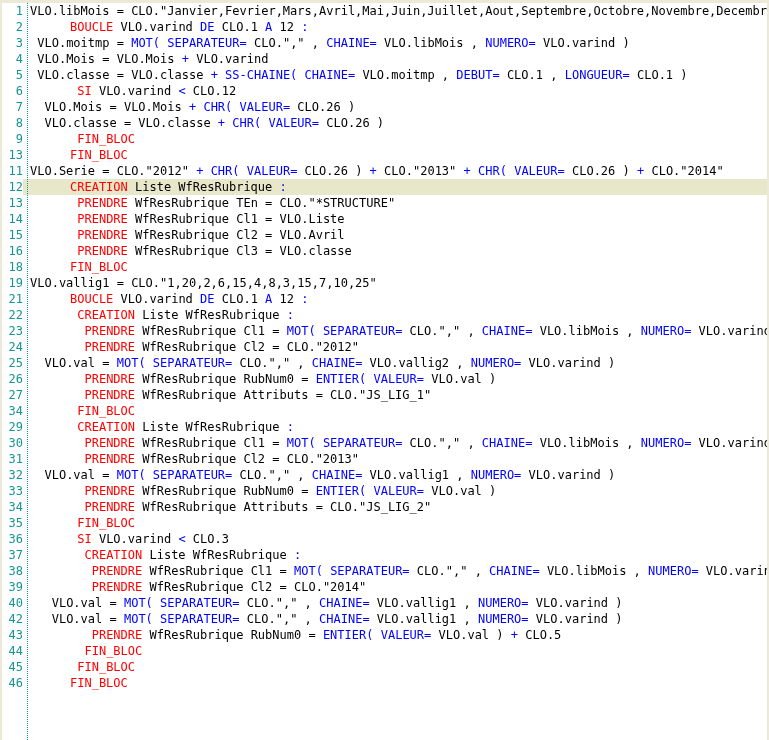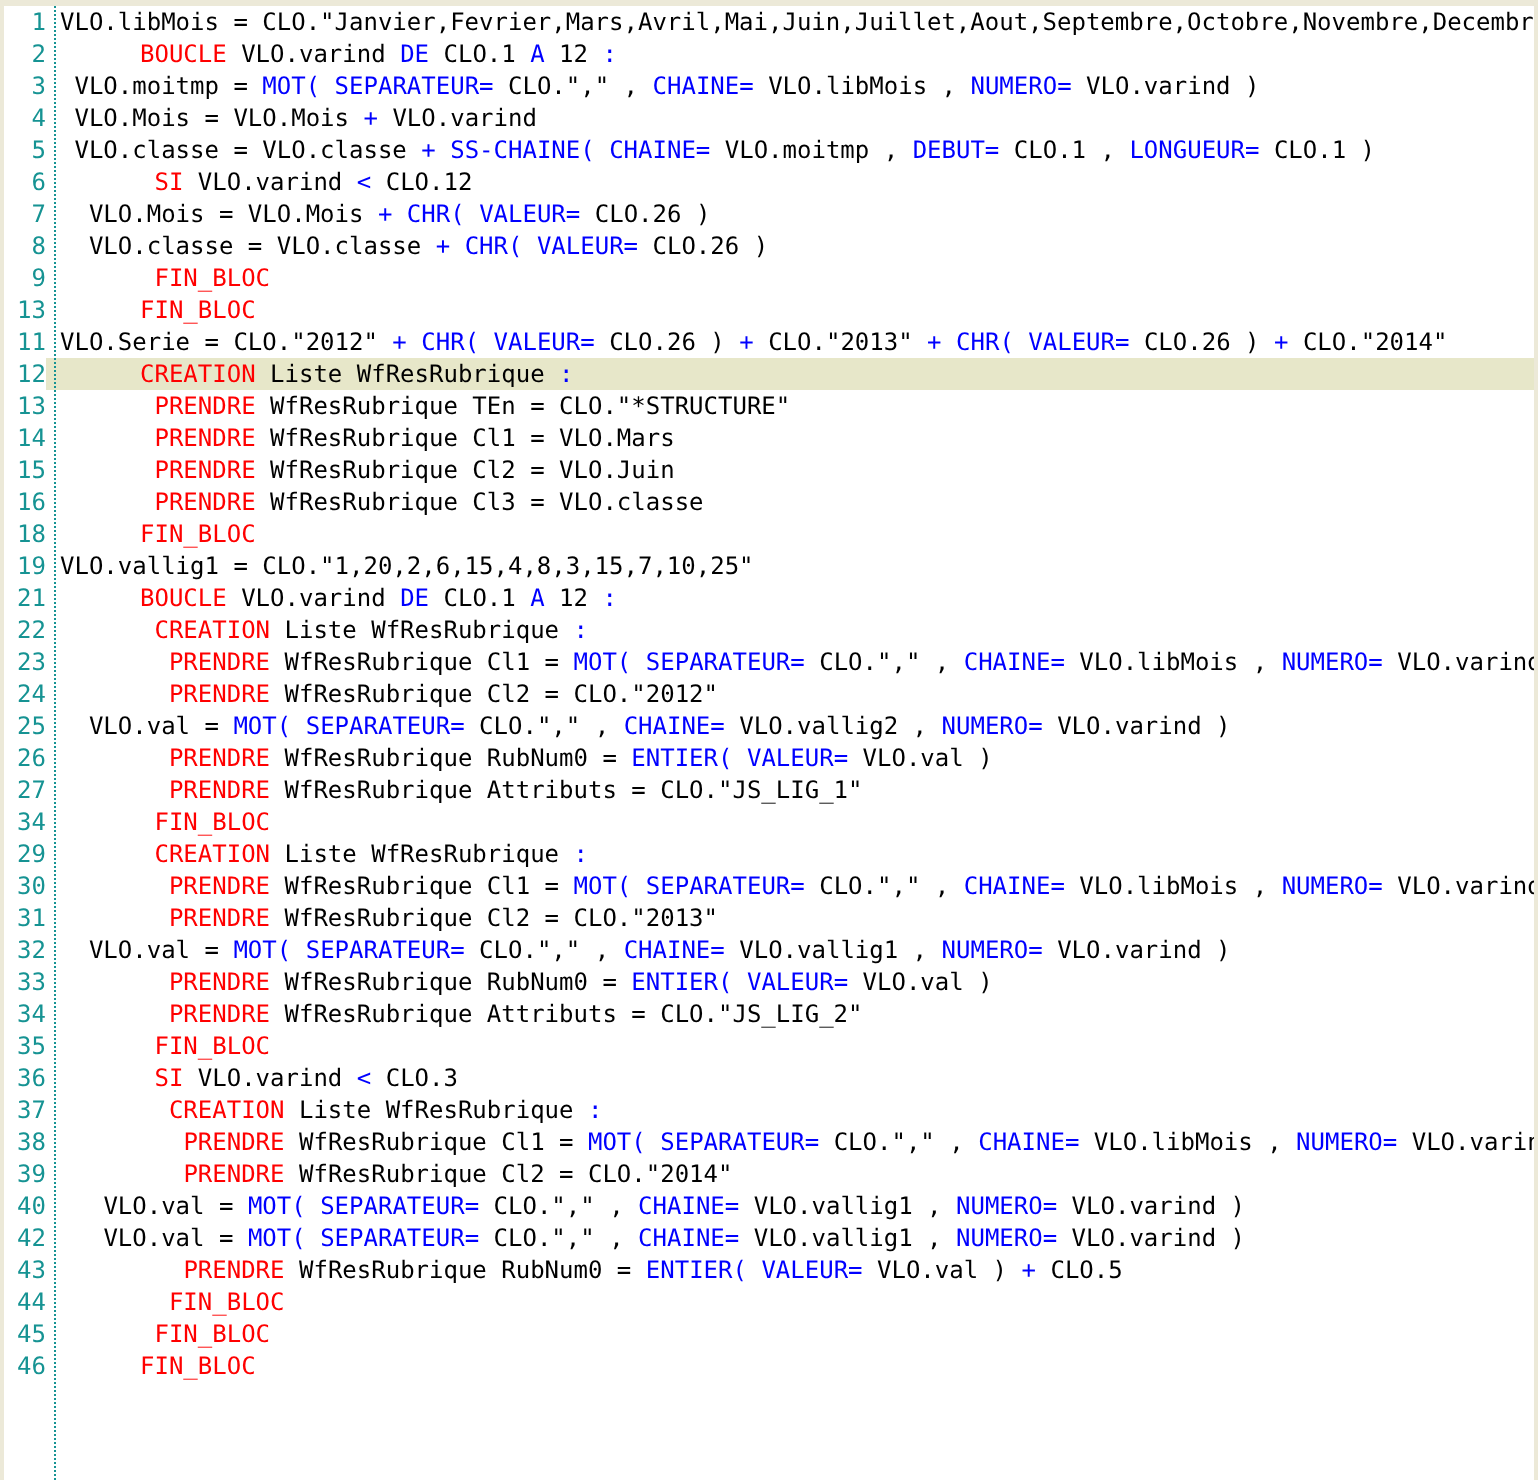--- a/index.html
+++ b/index.html
@@ -46,22 +46,22 @@
       <div class="row"><span class="ln">4</span><span class="code"> <span class="tk-d">VLO.Mois = VLO.Mois </span><span class="tk-b">+</span><span class="tk-d"> VLO.varind</span></span></div>
       <div class="row"><span class="ln">5</span><span class="code"> <span class="tk-d">VLO.classe = VLO.classe </span><span class="tk-b">+</span><span class="tk-d"> </span><span class="tk-b">SS-CHAINE(</span><span class="tk-d"> </span><span class="tk-b">CHAINE=</span><span class="tk-d"> VLO.moitmp , </span><span class="tk-b">DEBUT=</span><span class="tk-d"> CLO.1 , </span><span class="tk-b">LONGUEUR=</span><span class="tk-d"> CLO.1 )</span></span></div>
       <div class="row"><span class="ln">6</span><span class="code"> <span class="tk-k">SI</span><span class="tk-d"> VLO.varind </span><span class="tk-b">&lt;</span><span class="tk-d"> CLO.12</span></span></div>
       <div class="row"><span class="ln">7</span><span class="code">  <span class="tk-d">VLO.Mois = VLO.Mois </span><span class="tk-b">+</span><span class="tk-d"> </span><span class="tk-b">CHR(</span><span class="tk-d"> </span><span class="tk-b">VALEUR=</span><span class="tk-d"> CLO.26 )</span></span></div>
       <div class="row"><span class="ln">8</span><span class="code">  <span class="tk-d">VLO.classe = VLO.classe </span><span class="tk-b">+</span><span class="tk-d"> </span><span class="tk-b">CHR(</span><span class="tk-d"> </span><span class="tk-b">VALEUR=</span><span class="tk-d"> CLO.26 )</span></span></div>
       <div class="row"><span class="ln">9</span><span class="code"> <span class="tk-k">FIN_BLOC</span></span></div>
       <div class="row"><span class="ln">13</span><span class="code"><span class="tk-k">FIN_BLOC</span></span></div>
       <div class="row"><span class="ln">11</span><span class="code"><span class="tk-d">VLO.Serie = CLO."2012" </span><span class="tk-b">+</span><span class="tk-d"> </span><span class="tk-b">CHR(</span><span class="tk-d"> </span><span class="tk-b">VALEUR=</span><span class="tk-d"> CLO.26 ) </span><span class="tk-b">+</span><span class="tk-d"> CLO."2013" </span><span class="tk-b">+</span><span class="tk-d"> </span><span class="tk-b">CHR(</span><span class="tk-d"> </span><span class="tk-b">VALEUR=</span><span class="tk-d"> CLO.26 ) </span><span class="tk-b">+</span><span class="tk-d"> CLO."2014"</span></span></div>
       <div class="row hl"><span class="ln">12</span><span class="code"><span class="tk-k">CREATION</span><span class="tk-d"> Liste WfResRubrique </span><span class="tk-b">:</span></span></div>
       <div class="row"><span class="ln">13</span><span class="code"> <span class="tk-k">PRENDRE</span><span class="tk-d"> WfResRubrique TEn = CLO."*STRUCTURE"</span></span></div>
-      <div class="row"><span class="ln">14</span><span class="code"> <span class="tk-k">PRENDRE</span><span class="tk-d"> WfResRubrique Cl1 = VLO.Mars</span></span></div>
-      <div class="row"><span class="ln">15</span><span class="code"> <span class="tk-k">PRENDRE</span><span class="tk-d"> WfResRubrique Cl2 = VLO.Juin</span></span></div>
+      <div class="row"><span class="ln">14</span><span class="code"> <span class="tk-k">PRENDRE</span><span class="tk-d"> WfResRubrique Cl1 = VLO.Liste</span></span></div>
+      <div class="row"><span class="ln">15</span><span class="code"> <span class="tk-k">PRENDRE</span><span class="tk-d"> WfResRubrique Cl2 = VLO.Avril</span></span></div>
       <div class="row"><span class="ln">16</span><span class="code"> <span class="tk-k">PRENDRE</span><span class="tk-d"> WfResRubrique Cl3 = VLO.classe</span></span></div>
       <div class="row"><span class="ln">18</span><span class="code"><span class="tk-k">FIN_BLOC</span></span></div>
       <div class="row"><span class="ln">19</span><span class="code"><span class="tk-d">VLO.vallig1 = CLO."1,20,2,6,15,4,8,3,15,7,10,25"</span></span></div>
       <div class="row"><span class="ln">21</span><span class="code"><span class="tk-k">BOUCLE</span><span class="tk-d"> VLO.varind </span><span class="tk-b">DE</span><span class="tk-d"> CLO.1 </span><span class="tk-b">A</span><span class="tk-d"> 12 </span><span class="tk-b">:</span></span></div>
       <div class="row"><span class="ln">22</span><span class="code"> <span class="tk-k">CREATION</span><span class="tk-d"> Liste WfResRubrique </span><span class="tk-b">:</span></span></div>
       <div class="row"><span class="ln">23</span><span class="code">  <span class="tk-k">PRENDRE</span><span class="tk-d"> WfResRubrique Cl1 = </span><span class="tk-b">MOT(</span><span class="tk-d"> </span><span class="tk-b">SEPARATEUR=</span><span class="tk-d"> CLO."," , </span><span class="tk-b">CHAINE=</span><span class="tk-d"> VLO.libMois , </span><span class="tk-b">NUMERO=</span><span class="tk-d"> VLO.varind )</span></span></div>
       <div class="row"><span class="ln">24</span><span class="code">  <span class="tk-k">PRENDRE</span><span class="tk-d"> WfResRubrique Cl2 = CLO."2012"</span></span></div>
       <div class="row"><span class="ln">25</span><span class="code">  <span class="tk-d">VLO.val = </span><span class="tk-b">MOT(</span><span class="tk-d"> </span><span class="tk-b">SEPARATEUR=</span><span class="tk-d"> CLO."," , </span><span class="tk-b">CHAINE=</span><span class="tk-d"> VLO.vallig2 , </span><span class="tk-b">NUMERO=</span><span class="tk-d"> VLO.varind )</span></span></div>
       <div class="row"><span class="ln">26</span><span class="code">  <span class="tk-k">PRENDRE</span><span class="tk-d"> WfResRubrique RubNum0 = </span><span class="tk-b">ENTIER(</span><span class="tk-d"> </span><span class="tk-b">VALEUR=</span><span class="tk-d"> VLO.val )</span></span></div>
       <div class="row"><span class="ln">27</span><span class="code">  <span class="tk-k">PRENDRE</span><span class="tk-d"> WfResRubrique Attributs = CLO."JS_LIG_1"</span></span></div>

